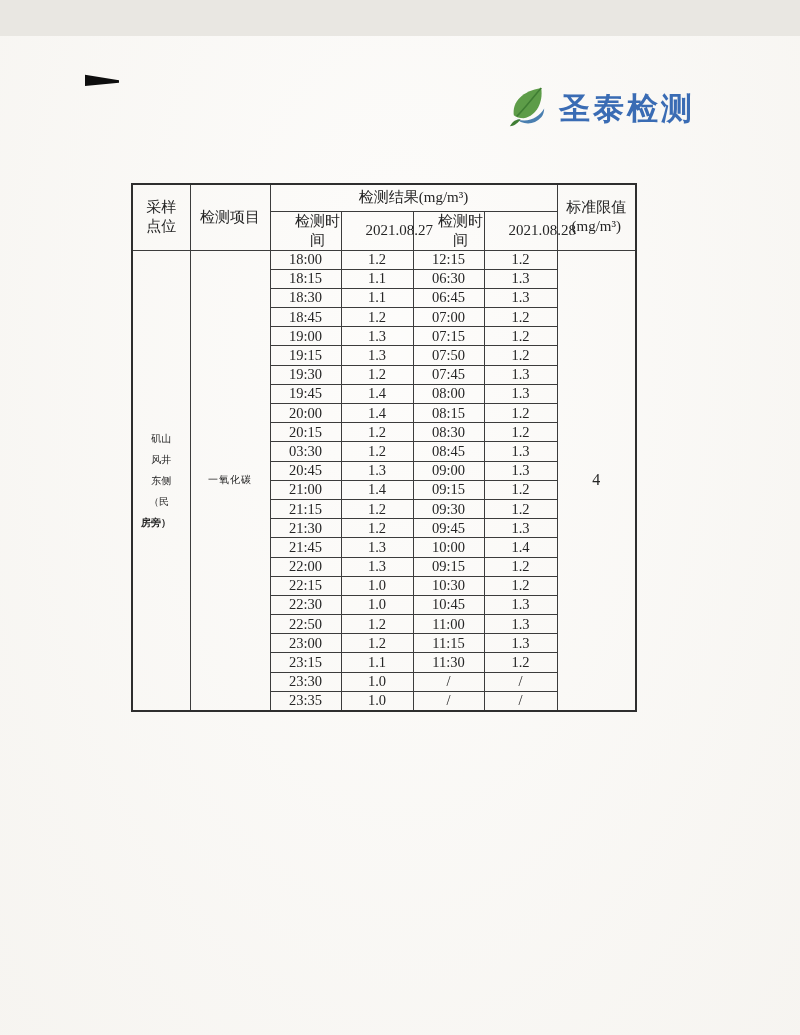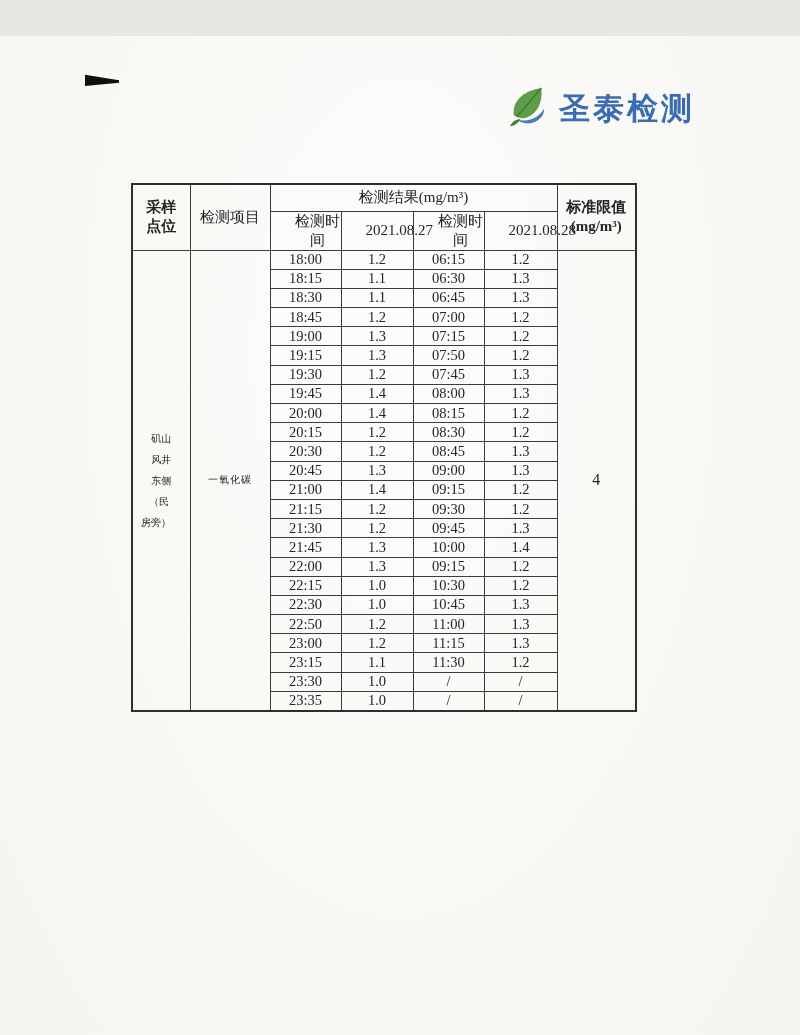--- a/index.html
+++ b/index.html
@@ -68,26 +68,26 @@
   table.results th, table.results td {
     border: 1px solid var(--table-line);
     text-align: center;
     vertical-align: middle;
     padding: 0;
     font-weight: normal;
   }
   table.results { border: 2px solid #2e2e2e; }
   tr.head-row-1 th { height: 27px; font-size: 15px; }
   tr.head-row-2 th { height: 23px; font-size: 15px; padding-left: 24px; }
-  .hdr-two-line div { font-size: 15px; line-height: 19px; font-weight: bold; }
+  .hdr-two-line div { font-size: 15px; line-height: 19px; }
   .cell-data { height: 19.2px; font-size: 14.5px; }
   .cell-point { font-size: 10px; }
   .cell-point div { line-height: 21px; }
   .cell-point div:nth-child(4) { padding-left: 8px; text-align: left; padding-left: 16px; }
-  .cell-point div:nth-child(5) { text-align: left; padding-left: 8px; }
+  .cell-point div:nth-child(5) { text-align: left; padding-left: 8px; font-weight: bold; }
   .cell-item { font-size: 10px; letter-spacing: 1px; }
   .cell-limit { font-size: 16px; }
   .note {
     position: absolute;
     left: 131px; top: 685px;
     width: 528px;
     font-size: 15px;
     line-height: 22px;
     color: #1f1f1f;
     text-align: justify;
@@ -146,21 +146,21 @@
           <td rowspan="24" class="cell-point">
             <div>矶山</div>
             <div>风井</div>
             <div>东侧</div>
             <div>（民</div>
             <div>房旁）</div>
           </td>
           <td rowspan="24" class="cell-item">一氧化碳</td>
           <td class="cell-data">18:00</td>
           <td class="cell-data">1.2</td>
-          <td class="cell-data">06:15</td>
+          <td class="cell-data">12:15</td>
           <td class="cell-data">1.2</td>
           <td rowspan="24" class="cell-limit">4</td>
         </tr>
         <tr>
           <td class="cell-data">18:15</td>
           <td class="cell-data">1.1</td>
           <td class="cell-data">06:30</td>
           <td class="cell-data">1.3</td>
         </tr>
         <tr>
@@ -205,21 +205,21 @@
           <td class="cell-data">08:15</td>
           <td class="cell-data">1.2</td>
         </tr>
         <tr>
           <td class="cell-data">20:15</td>
           <td class="cell-data">1.2</td>
           <td class="cell-data">08:30</td>
           <td class="cell-data">1.2</td>
         </tr>
         <tr>
-          <td class="cell-data">20:30</td>
+          <td class="cell-data">03:30</td>
           <td class="cell-data">1.2</td>
           <td class="cell-data">08:45</td>
           <td class="cell-data">1.3</td>
         </tr>
         <tr>
           <td class="cell-data">20:45</td>
           <td class="cell-data">1.3</td>
           <td class="cell-data">09:00</td>
           <td class="cell-data">1.3</td>
         </tr>

